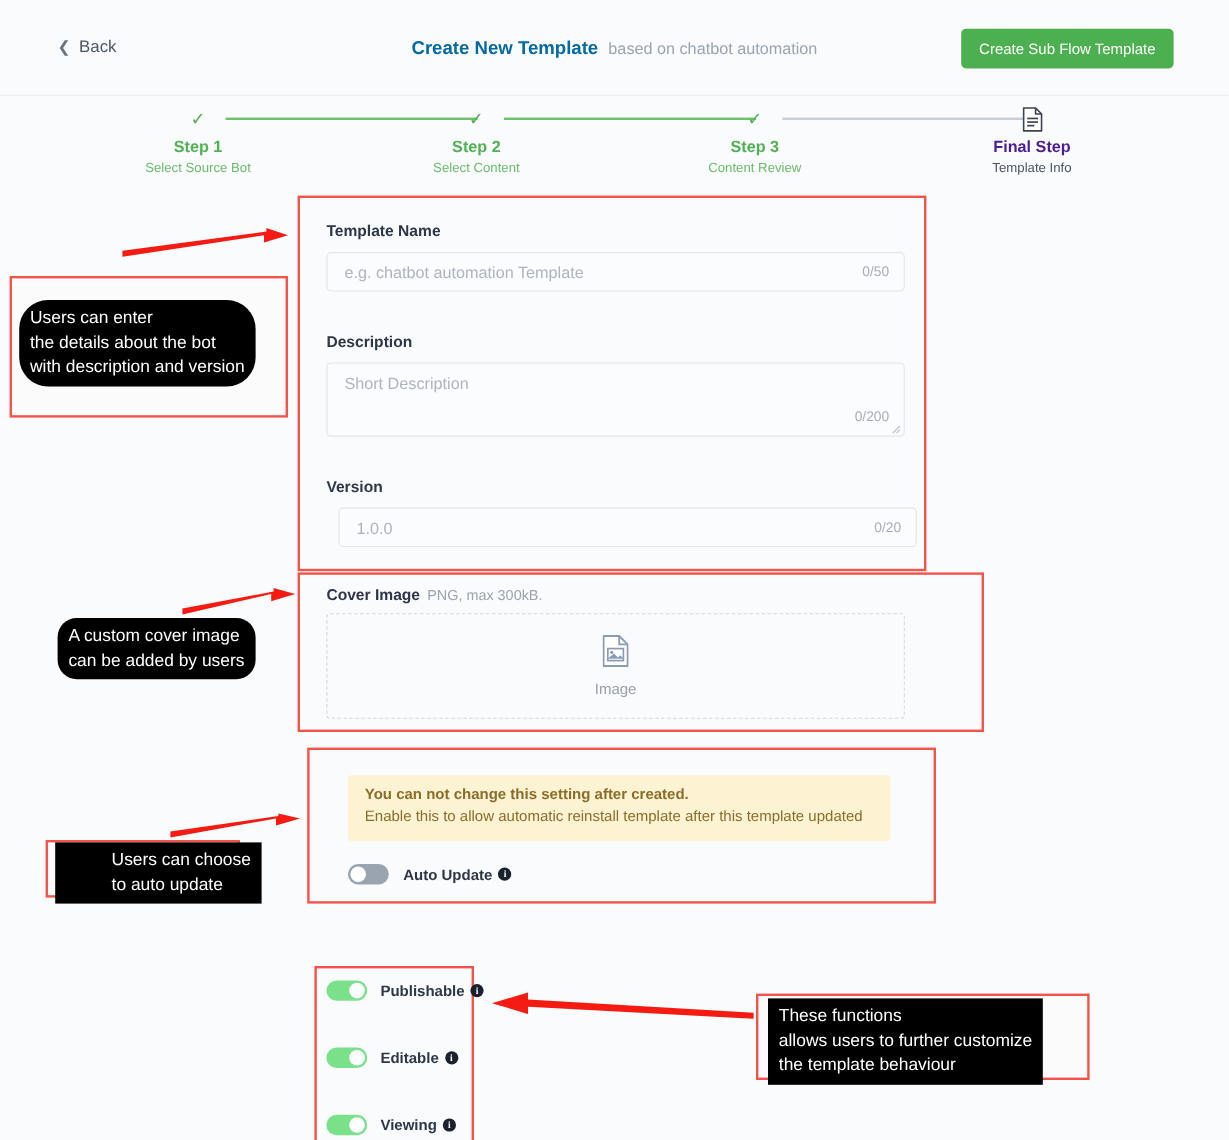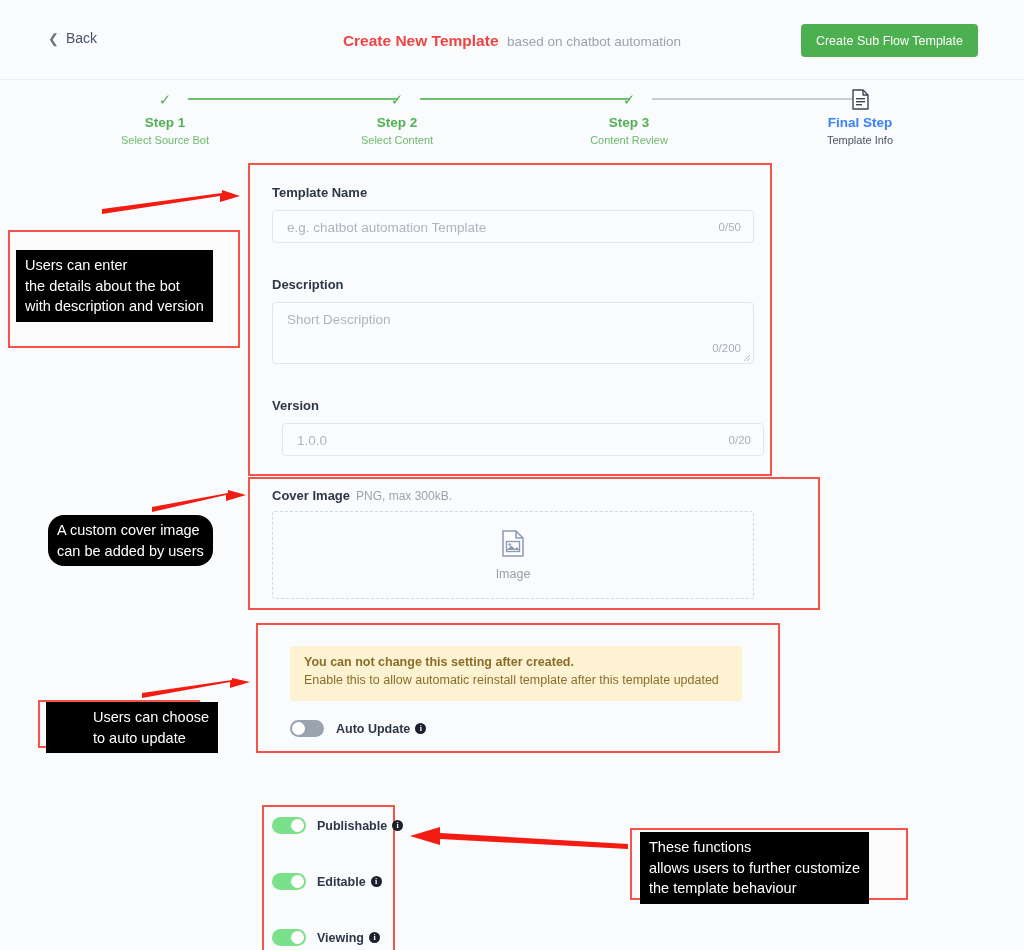--- a/index.html
+++ b/index.html
@@ -30,21 +30,21 @@
   }
   #back-chevron { font-size: 13px; color: #6b7280; line-height: 1; }
 
   #header-title-wrap {
     position: absolute;
     left: 0; top: 32px; width: 1024px;
     text-align: center;
     white-space: nowrap;
   }
   #header-title {
-    font-size: 15.5px; font-weight: bold; color: #ef4444;
+    font-size: 15.5px; font-weight: bold; color: #0369a1;
   }
   #header-subtitle {
     font-size: 13.5px; color: #9aa3af; margin-left: 4px;
   }
 
   #create-btn {
     position: absolute;
     right: 46px; top: 24px;
     height: 33px;
     padding: 0 15px;
@@ -75,21 +75,21 @@
     font-size: 15px;
     color: #52b055;
     line-height: 1;
   }
   .step-title {
     font-size: 13.5px; font-weight: bold; margin-top: 3px;
   }
   .step-sub { font-size: 11px; margin-top: 4px; }
   .step.done .step-title { color: #52b055; }
   .step.done .step-sub   { color: #6dba6d; }
-  .step.current .step-title { color: #3b82f6; }
+  .step.current .step-title { color: #4c1d95; }
   .step.current .step-sub   { color: #4a5568; }
 
   .connector {
     position: absolute;
     top: 12px;
     height: 2px;
   }
   .connector.done   { background: #6cc06e; }
   .connector.todo   { background: #c8cdd6; }
 
@@ -262,21 +262,21 @@
     z-index: 30;
   }
   .callout-frame {
     position: absolute;
     border: 2px solid #f4534a;
     background: #fbfbfc;
     z-index: 20;
   }
 
   #frame-1 { left: 8px;  top: 230px; width: 232px; height: 118px; }
-  #callout-1 { left: 16px; top: 250px; }
+  #callout-1 { left: 16px; top: 250px; border-radius: 24px; }
 
   #callout-2 { left: 48px; top: 515px; border-radius: 16px; }
 
   #frame-3 { left: 38px; top: 700px; width: 162px; height: 48px; }
   #callout-3 { left: 46px; top: 702px; padding-left: 47px; }
 
   #frame-4 { left: 630px; top: 828px; width: 278px; height: 72px; }
   #callout-4 { left: 640px; top: 832px; }
 
   

